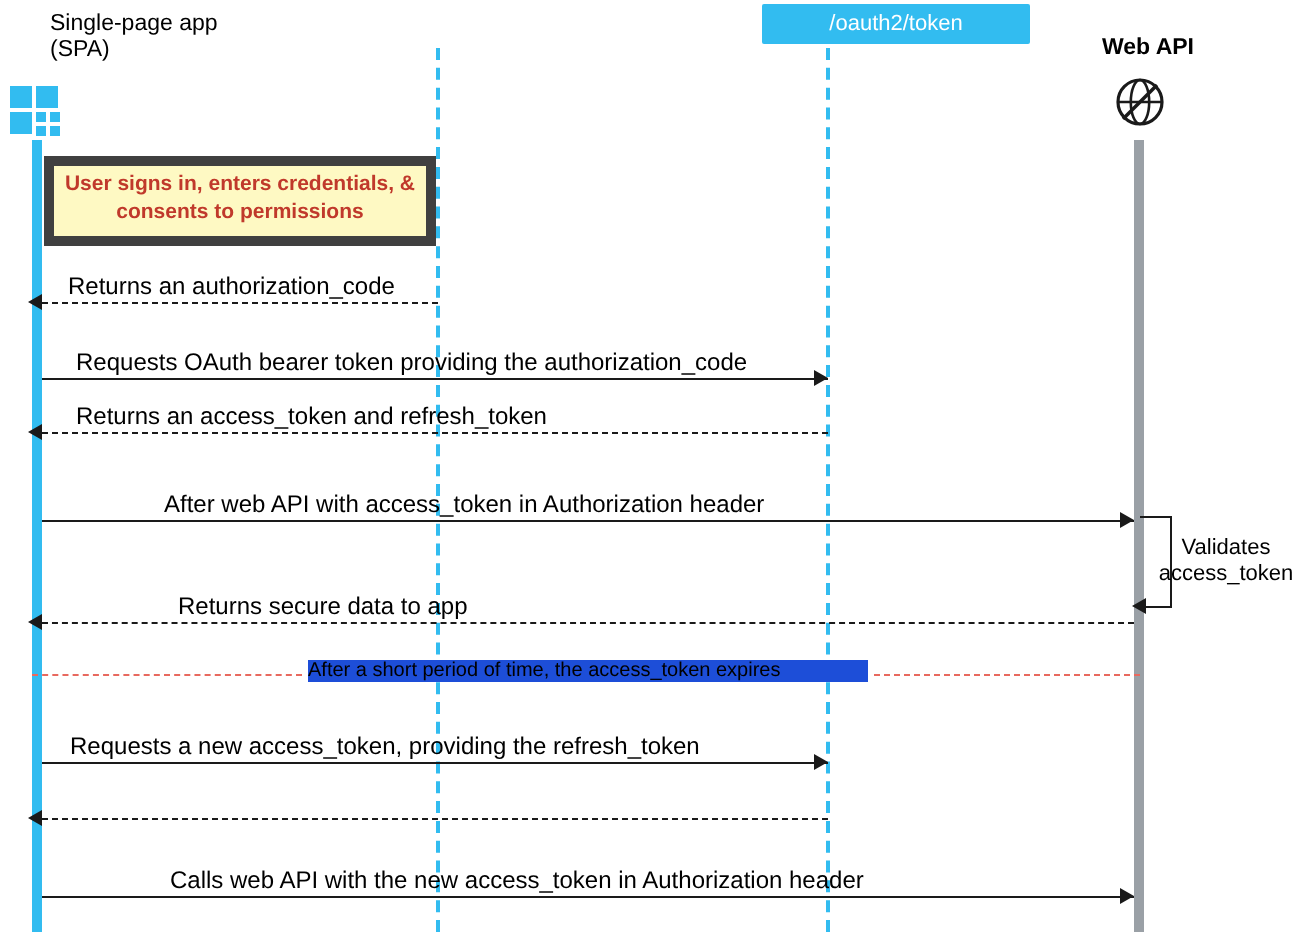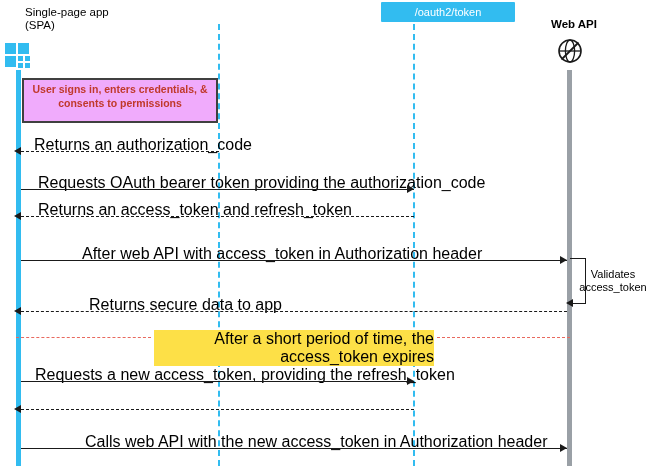--- a/index.html
+++ b/index.html
@@ -102,36 +102,36 @@
   #ll-authorize { left: 218px; top: 24px; height: 442px; }
   #ll-token { left: 413px; top: 24px; height: 442px; }
 
   
   .note-box {
     position: absolute;
     left: 22px;
     top: 78px;
     width: 196px;
     height: 45px;
-    background: #f0abfc;
-    border: 2px solid #404040;
+    background: #fef9c3;
+    border: 5px solid #404040;
     box-sizing: border-box;
     color: #c0392b;
     font-size: 10.5px;
     font-weight: bold;
     line-height: 13.5px;
     text-align: center;
     padding-top: 3px;
     box-sizing: border-box;
   }
 
   
   .msg-label {
     position: absolute;
-    font-size: 16px;
+    font-size: 12px;
     color: #000000;
     white-space: nowrap;
   }
   .arrow-line {
     position: absolute;
     height: 0;
     border-top: 1px solid #1a1a1a;
   }
   .arrow-line.dashed {
     border-top: 1px dashed #1a1a1a;
@@ -182,24 +182,24 @@
     height: 0;
     border-top: 1px dashed #e8695f;
   }
   #expiry-left  { left: 0px;   width: 135px; }
   #expiry-right { left: 421px; width: 133px; }
   .expiry-text {
     position: absolute;
     left: 138px;
     top: 0px;
     width: 280px;
-    text-align: right;
-    font-size: 16px;
-    color: #000000;
-    background: #fde047;
+    text-align: left;
+    font-size: 10px;
+    color: #000000;
+    background: #1d4ed8;
   }
 </style>
 </head>
 <body>
 
 <div id="canvas">
 
   <div class="spa-title">Single-page app
 (SPA)</div>
 

